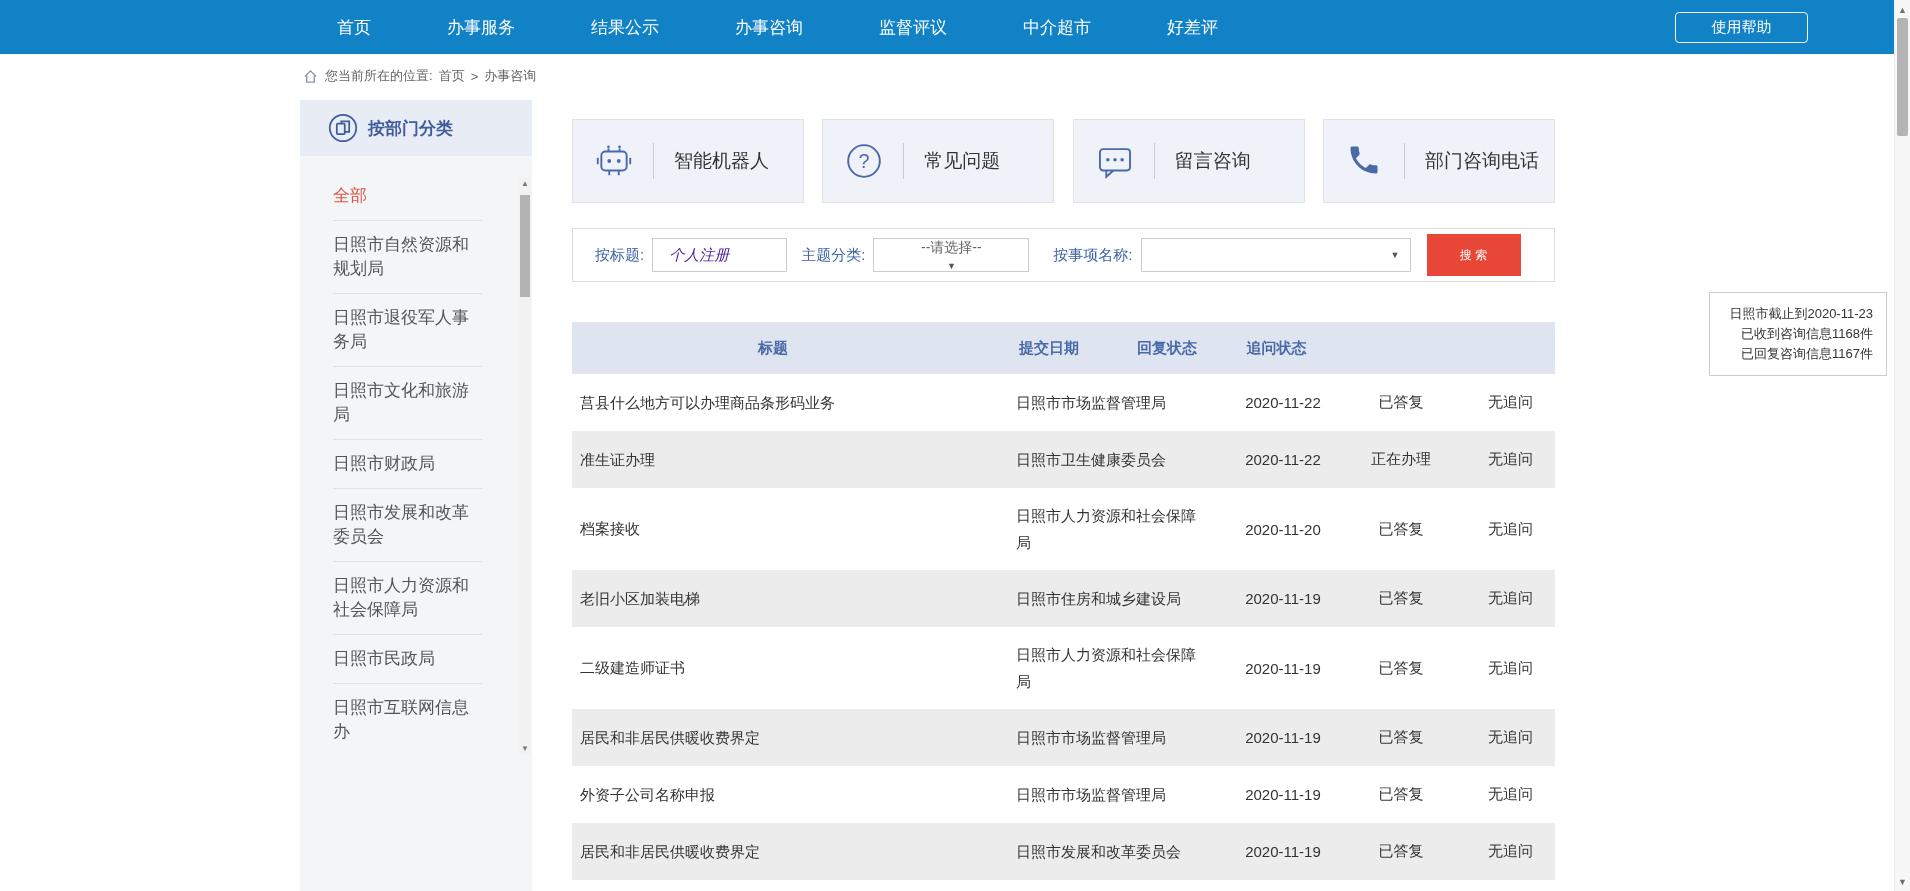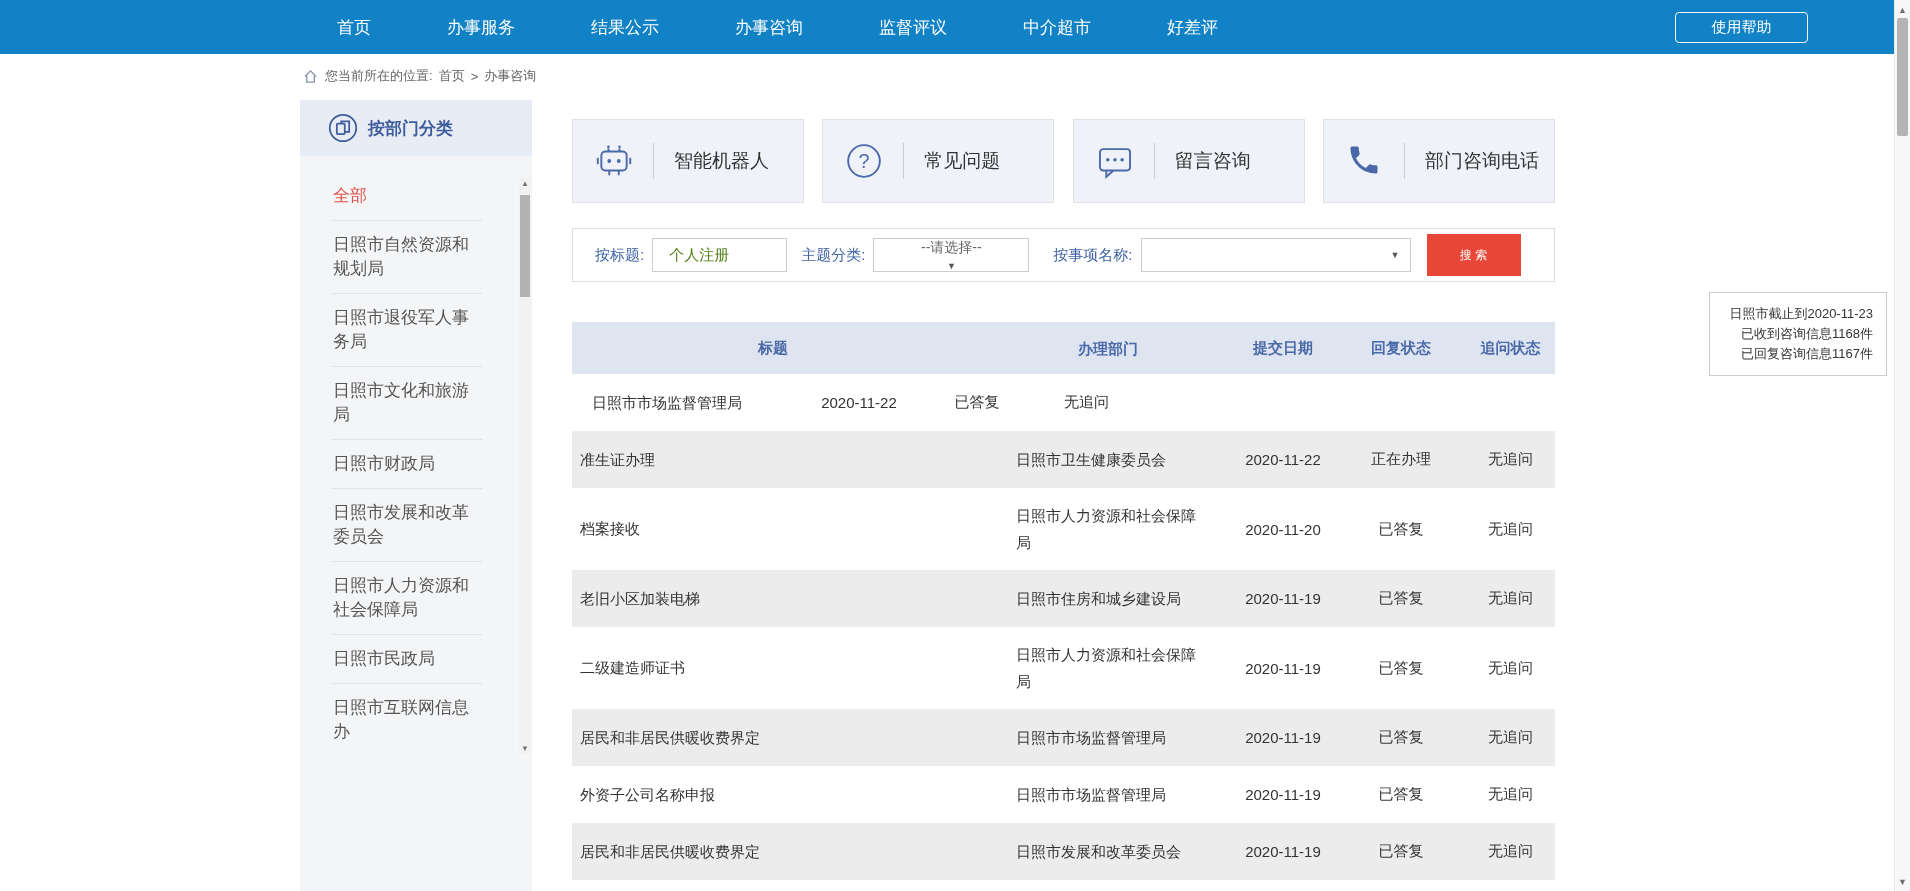--- a/index.html
+++ b/index.html
@@ -44,21 +44,21 @@
     display:flex; align-items:center; padding-left:22px; cursor:pointer; }
   .qt-icon { width:38px; height:38px; display:inline-flex; flex-shrink:0; }
   .qt-sep { width:1px; height:36px; background:#c9cdd8; margin:0 20px; flex-shrink:0; }
   .qt-label { font-size:19px; color:#333; white-space:nowrap; }
   
   .search-panel { position:absolute; top:109px; left:0; width:983px; height:54px;
     border:1px solid #ddd; background:#fff; display:flex; align-items:center; }
   .s-label { color:#3f63a4; font-size:15px; white-space:nowrap; }
   .lbl1 { margin-left:22px; } .lbl2 { margin-left:14px; } .lbl3 { margin-left:24px; }
   .search-input { width:135px; height:34px; border:1px solid #ccc; margin-left:8px;
-    padding:0 16px; font-size:15px; color:#4d7c0f; background:#fff; outline:none; }
+    padding:0 16px; font-size:15px; color:#4c1d95; background:#fff; outline:none;font-style:italic; }
   .combo { height:34px; border:1px solid #ccc; margin-left:8px; background:#fff;
     display:flex; align-items:center; justify-content:space-between; padding:0 10px;
     font-size:14px; color:#666; cursor:pointer; }
   .combo.topic { width:156px;flex-direction:column; }
   .combo.item { width:270px; }
   .combo .caret { font-size:9px; color:#555; }
   .search-btn { width:94px; height:42px; margin-left:16px; background:#e84738; color:#fff;
     font-size:12px; display:flex; align-items:center; justify-content:center; cursor:pointer; }
   
   .grid { position:absolute; top:203px; left:0; width:983px; }
@@ -208,27 +208,27 @@
     <div class="combo item">
       <span></span>
       <span class="caret">▼</span>
     </div>
     <div class="search-btn">搜 索</div>
   </div>
 
   <div class="grid">
     <div class="grid-header">
         <div class="c0">标题</div>
-        <div class="c1">办理部门</div>
         <div class="c2">提交日期</div>
         <div class="c3">回复状态</div>
         <div class="c4">追问状态</div>
       </div>
     <div class="grid-body">
         <div class="grid-row">
+          <div class="c0">莒县什么地方可以办理商品条形码业务</div>
           <div class="c1">日照市市场监督管理局</div>
           <div class="c2">2020-11-22</div>
           <div class="c3">已答复</div>
           <div class="c4">无追问</div>
         </div>
         <div class="grid-row alt">
           <div class="c0">准生证办理</div>
           <div class="c1">日照市卫生健康委员会</div>
           <div class="c2">2020-11-22</div>
           <div class="c3">正在办理</div>

